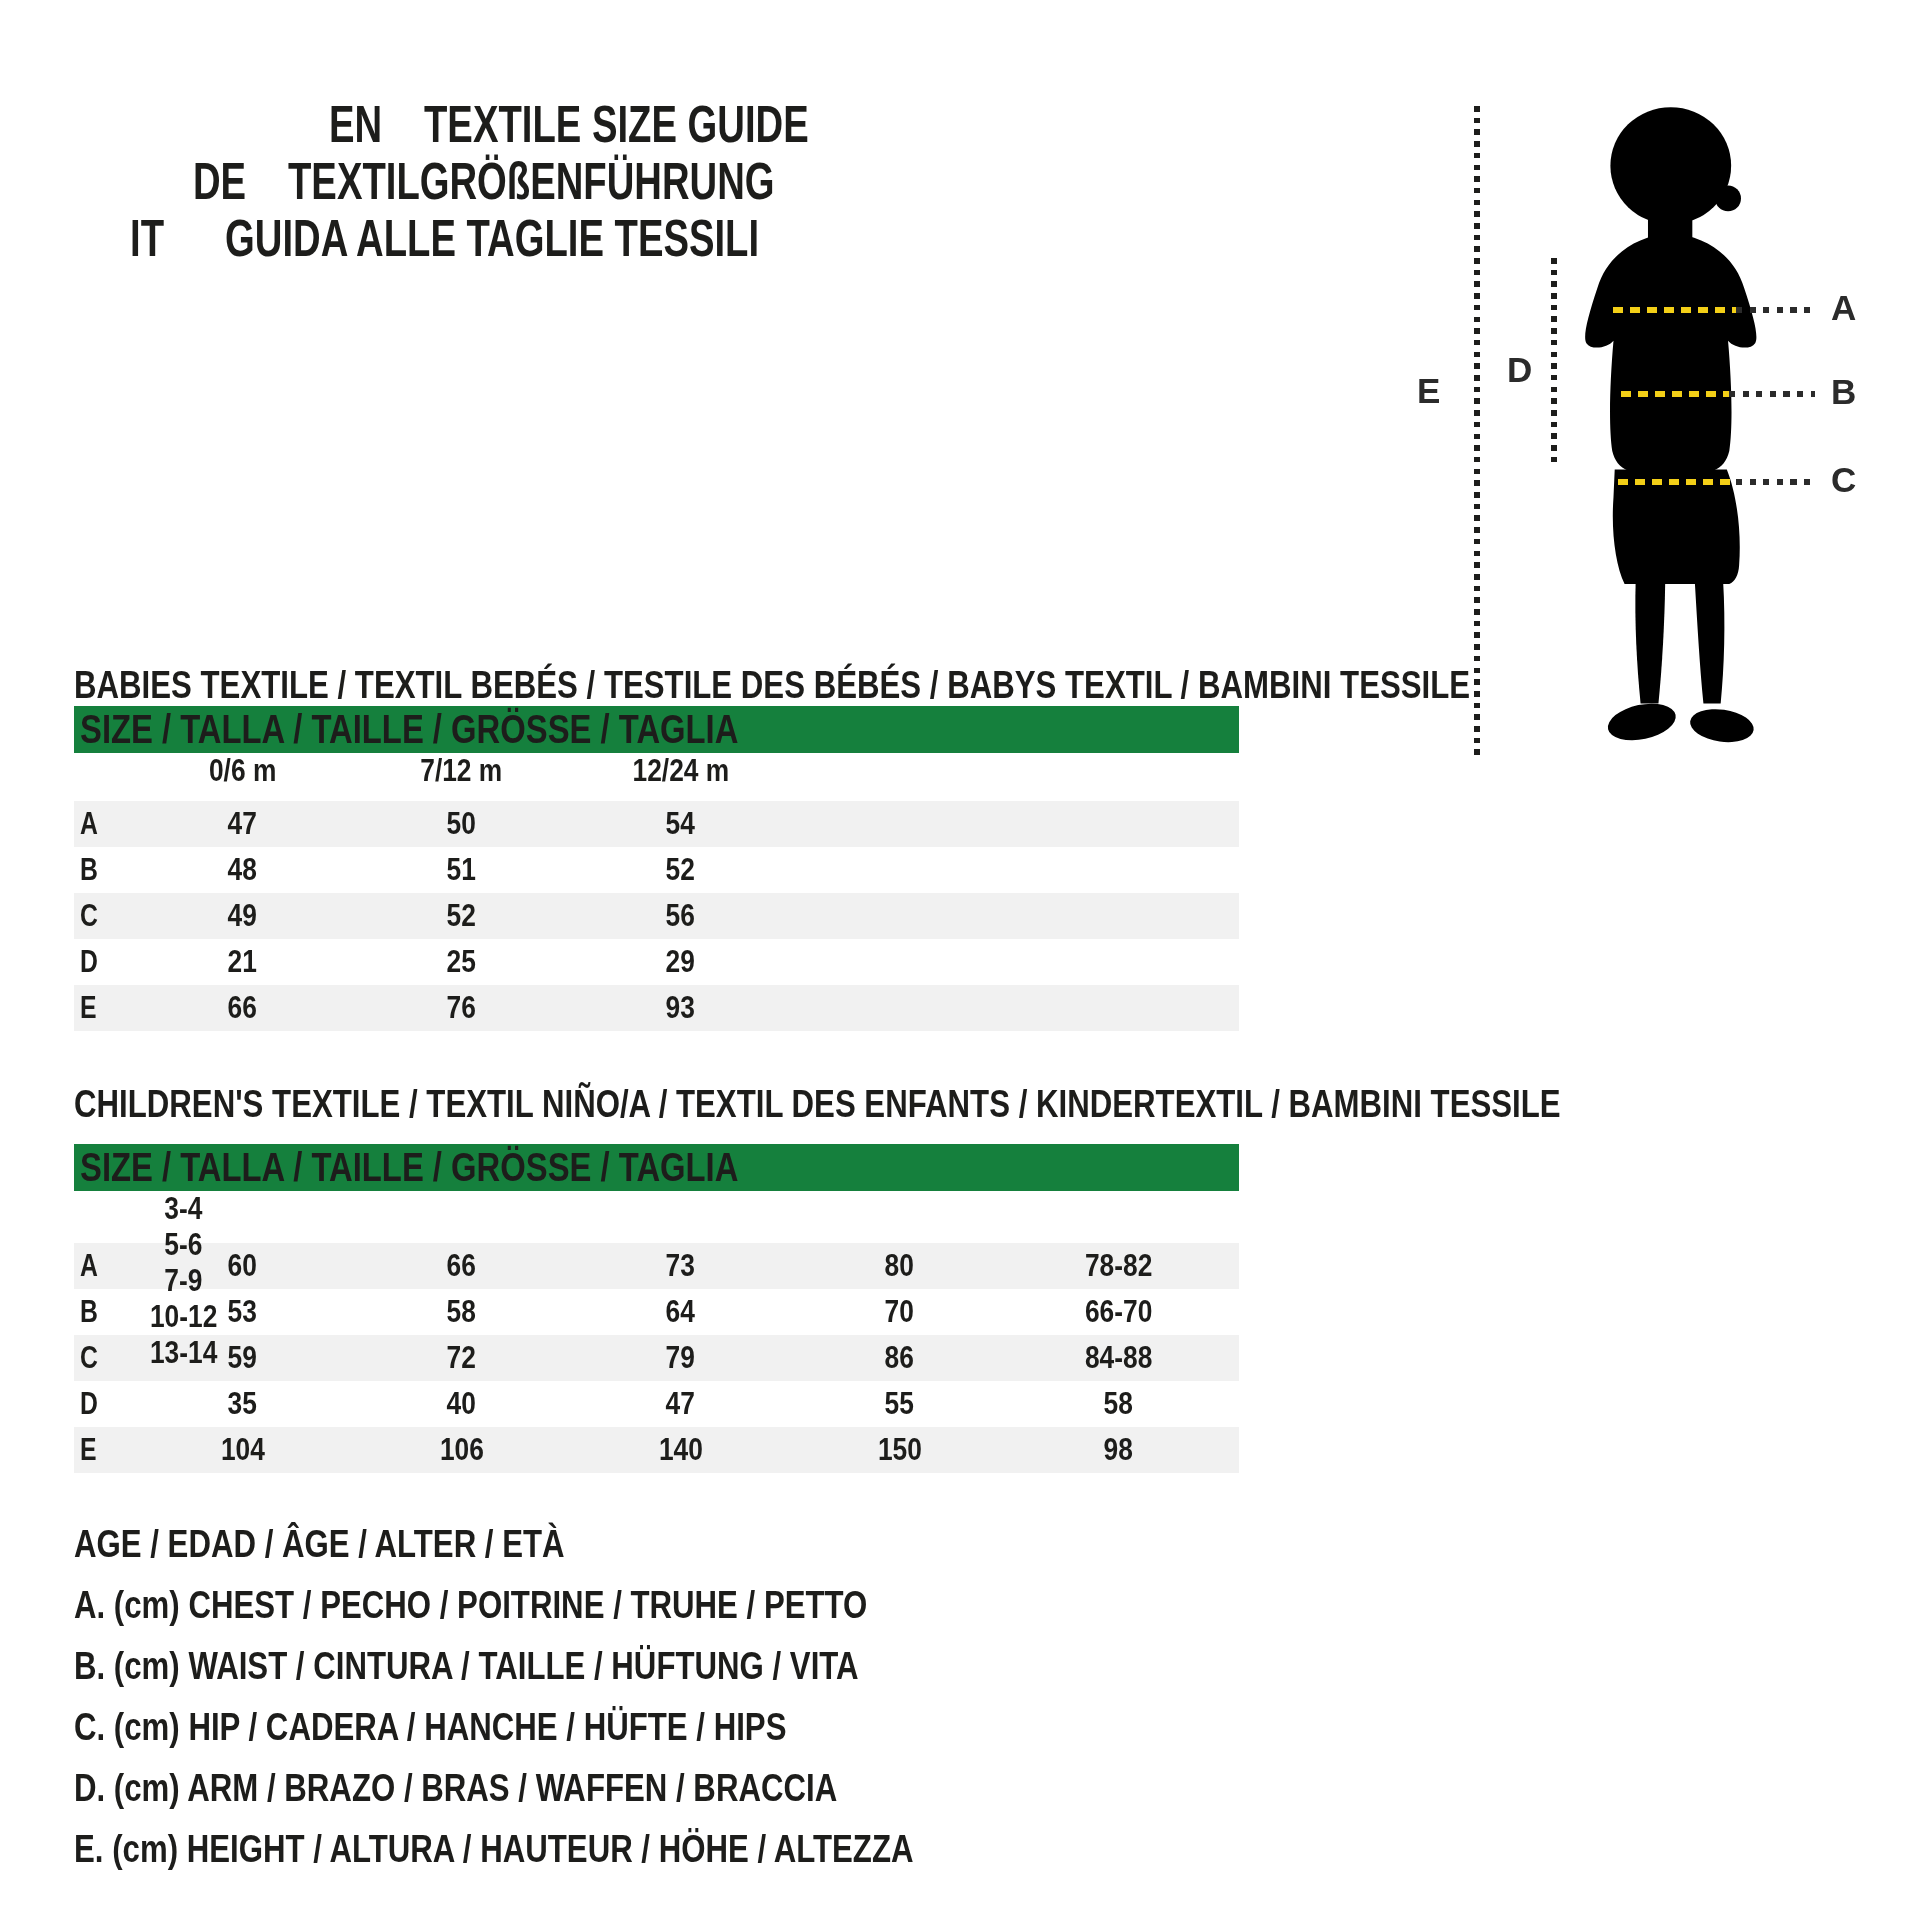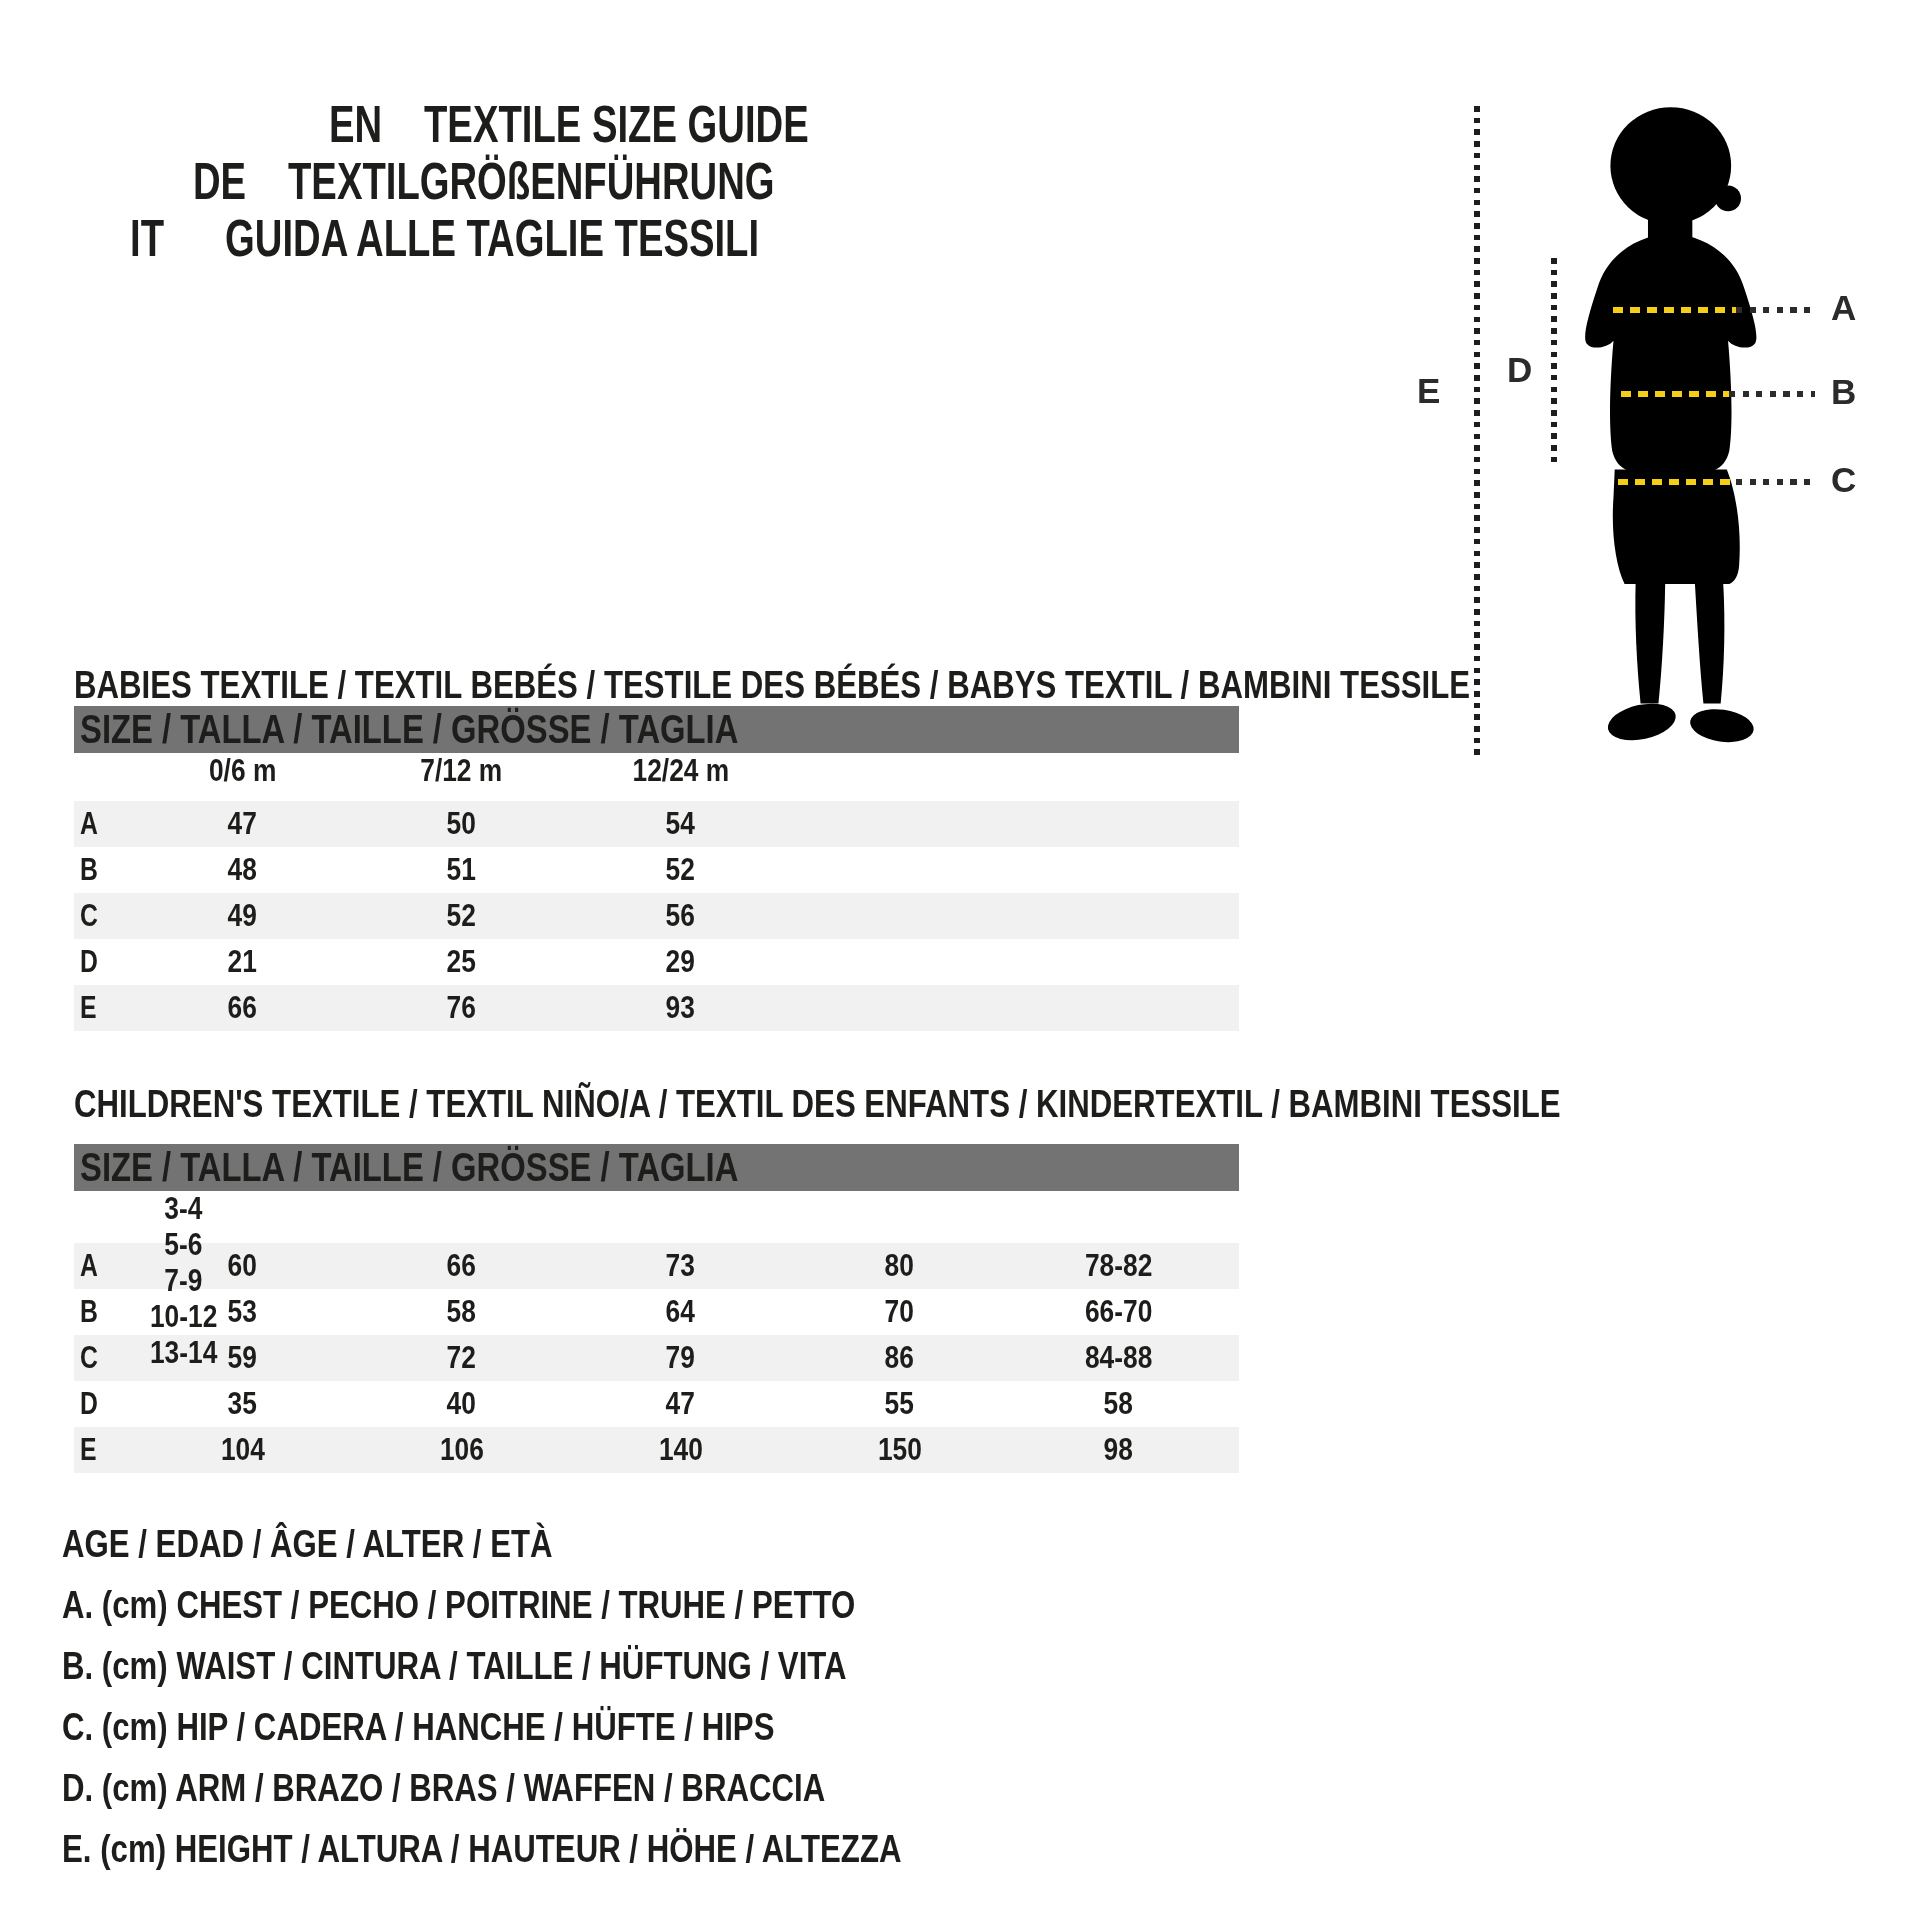--- a/index.html
+++ b/index.html
@@ -17,32 +17,32 @@
   .lang-list{left:74px;top:96px;width:863px;}
   .lang-row{display:flex;height:57px;align-items:center;justify-content:flex-end;}
   .lang-code{width:95px;font-size:51px;font-weight:700;}
   .lang-title{font-size:51px;font-weight:700;}
 
   
   .section-title{font-size:39px;font-weight:700;white-space:nowrap;}
 
   
   .size-table{width:1165px;}
-  .size-bar{height:47px;background:#737373;display:flex;align-items:center;padding-left:6.2px;box-sizing:border-box;}
+  .size-bar{height:47px;background:#15803d;display:flex;align-items:center;padding-left:6.2px;box-sizing:border-box;}
   .size-bar-text{font-size:41px;font-weight:700;}
   .cols-row{display:flex;align-items:flex-start;}
   .babies .cols-row{height:48px;}
   .children .cols-row{height:52px;flex-direction:column;}
   .trow{display:flex;align-items:center;height:46px;}
   .trow.odd{background:#f1f1f1;}
   .cell-label{width:59px;padding-left:6.2px;box-sizing:border-box;font-size:31px;font-weight:700;}
   .cell-val{width:219px;text-align:center;font-size:31px;font-weight:700;}
 
   
-  .legend{left:62px;top:1513px;}
+  .legend{left:74px;top:1513px;}
   .legend-line{height:61px;display:flex;align-items:center;font-size:39px;font-weight:700;white-space:nowrap;}
 
   
   .vdots{width:5.5px;background:repeating-linear-gradient(180deg,#1d1d1b 0 5.5px,transparent 5.5px 11.7px);}
   .ydash{height:6.2px;background:repeating-linear-gradient(90deg,#f3cf17 0 10px,transparent 10px 17px);}
   .bdash{height:6.2px;background:repeating-linear-gradient(90deg,#2b2b2b 0 6.2px,transparent 6.2px 13.6px);}
   .mlabel{font-size:35px;font-weight:700;color:#2b2b2b;line-height:35px;}
 </style>
 </head>
 <body>

